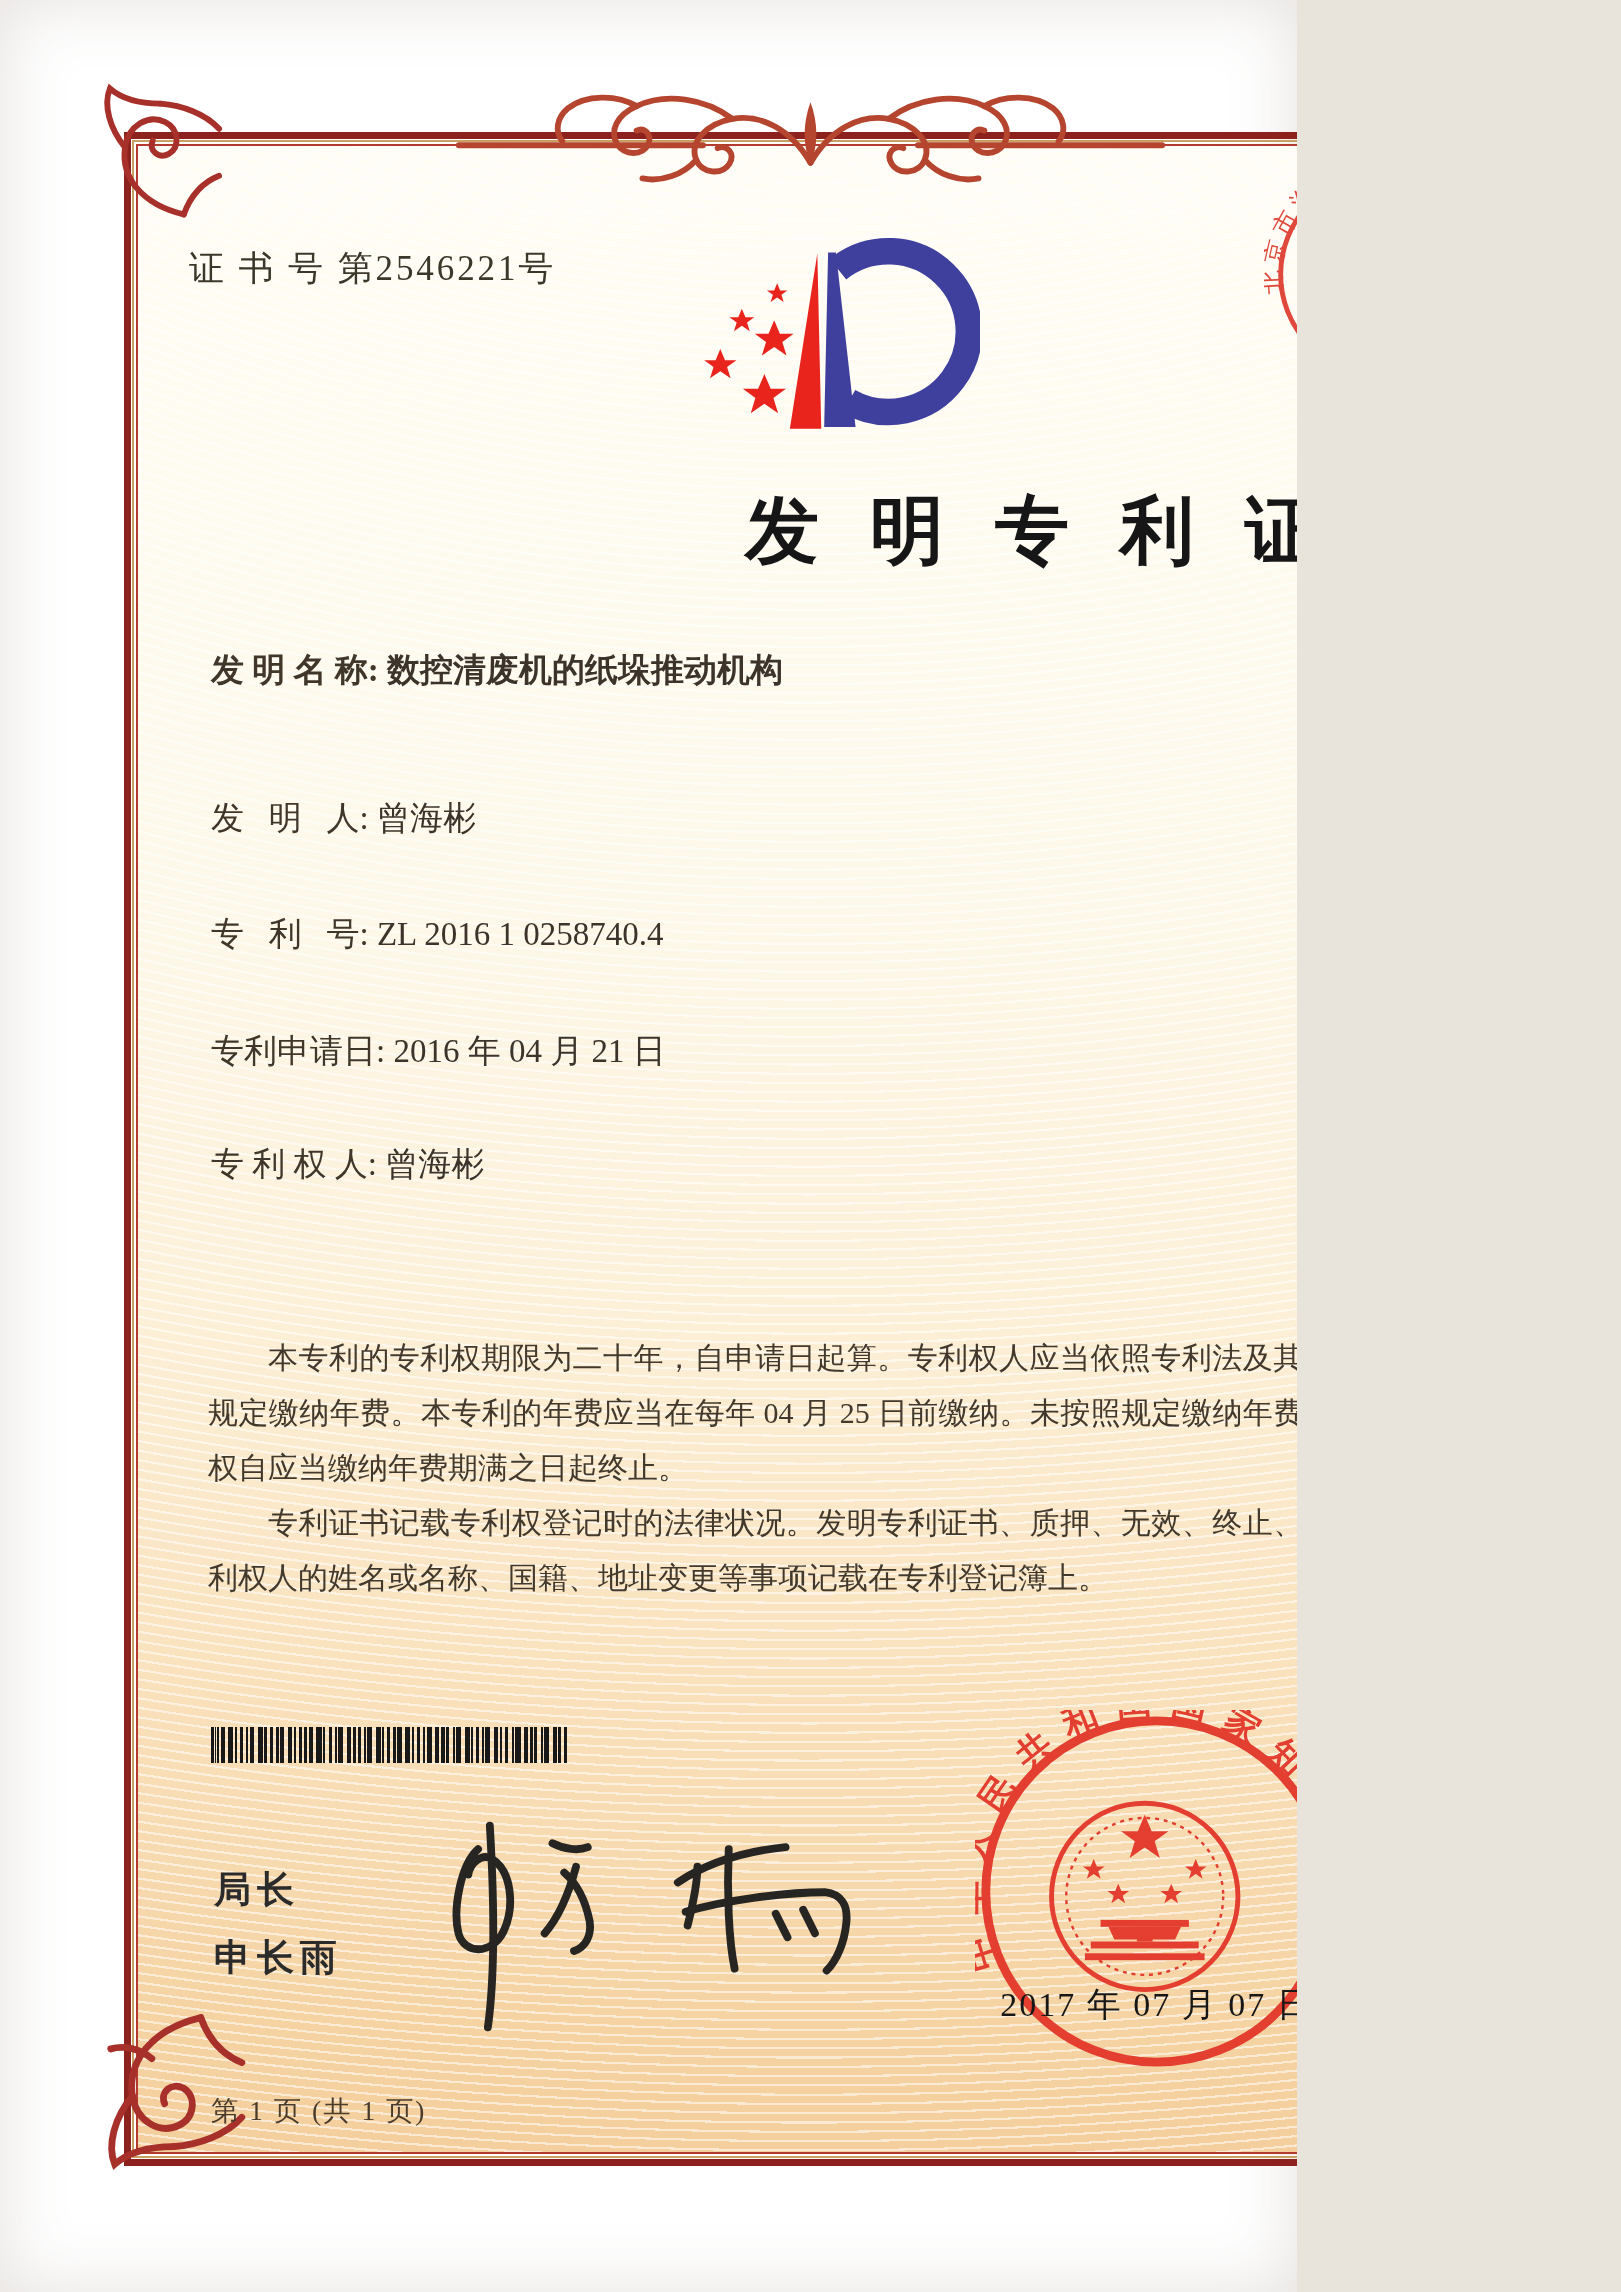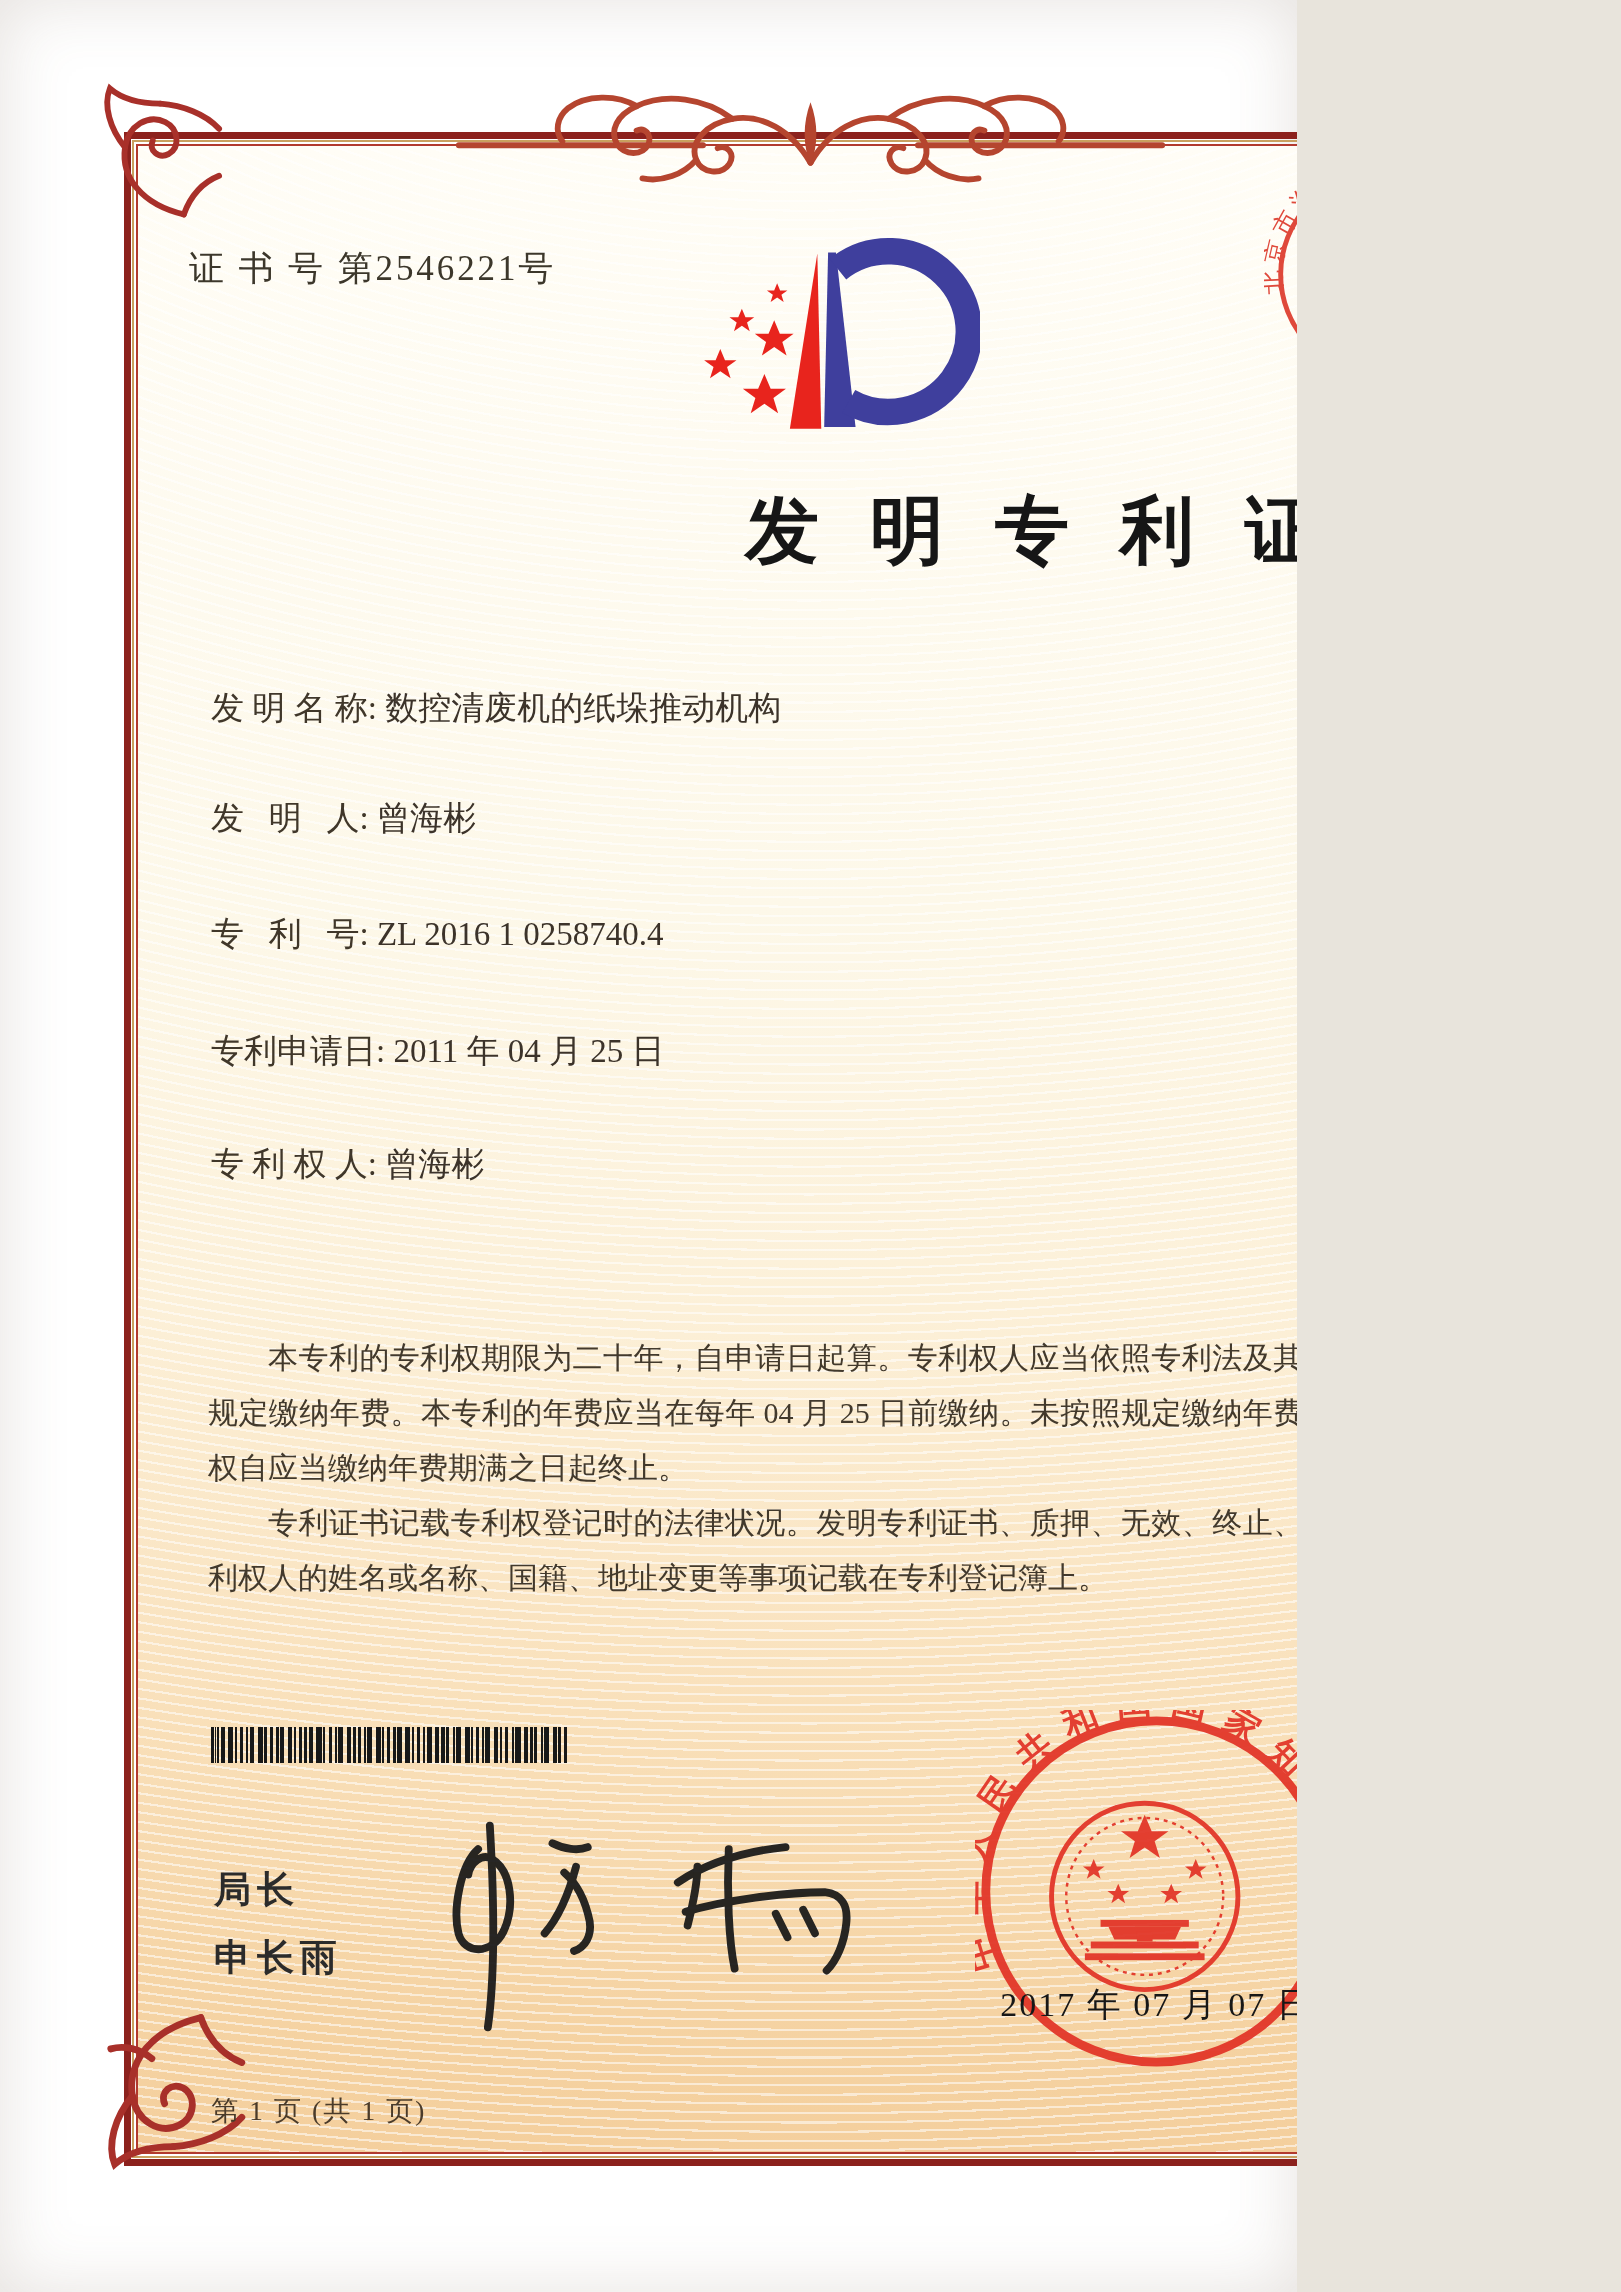--- a/index.html
+++ b/index.html
@@ -20,21 +20,21 @@
   }
   .orn{position:absolute;z-index:3;}
   
   .abs{position:absolute;z-index:4;}
   .cert-no{left:189px;top:245px;font-size:35px;color:#3c372b;white-space:pre;letter-spacing:2.9px;}
   .title{left:124px;top:482px;width:1371px;text-align:right;font-size:74px;font-weight:700;
     color:#161616;letter-spacing:51px;text-indent:51px;white-space:nowrap;}
   .field{left:211px;font-size:33px;color:#40372a;white-space:pre;}
   .field .lbl{color:#40372a;}
   .field .val{color:#3c332a;}
-  .f1{top:686px;} .f2{top:796px;} .f3{top:912px;}
+  .f1{top:648px;font-weight:bold;} .f2{top:796px;} .f3{top:912px;}
   .f4{top:1029px;} .f5{top:1142px;} .f6{top:1256px;}
   .body-text{left:208px;top:1331px;width:1217px;font-size:30px;line-height:1.83;
     color:#42392c;text-align:justify;}
   .body-text p{margin:0;text-indent:2em;}
   .barcode{left:211px;top:1727px;width:358px;height:36px;
     background-image:
       repeating-linear-gradient(90deg,#181818 0 2px,transparent 2px 5.9px),
       repeating-linear-gradient(90deg,#181818 0 2.9px,transparent 2.9px 9.8px),
       repeating-linear-gradient(90deg,transparent 0 3.9px,#181818 3.9px 4.9px,transparent 4.9px 12.7px);
   }
@@ -144,21 +144,21 @@
     </text>
     <text class="stamp-text" x="120" y="116" font-size="27" text-anchor="middle" letter-spacing="8">印 花 税</text>
     <text class="stamp-text" x="120" y="152" font-size="26" text-anchor="middle" letter-spacing="2">代扣专用章</text>
   </svg>
 
   <div class="abs title">发明专利证书</div>
 
   <div class="abs field f1"><span class="lbl">发 明 名 称: </span><span class="val">数控清废机的纸垛推动机构</span></div>
   <div class="abs field f2"><span class="lbl">发   明   人: </span><span class="val">曾海彬</span></div>
   <div class="abs field f3"><span class="lbl">专   利   号: </span><span class="val">ZL 2016 1 0258740.4</span></div>
-  <div class="abs field f4"><span class="lbl">专利申请日: </span><span class="val">2011 年 04 月 25 日</span></div>
+  <div class="abs field f4"><span class="lbl">专利申请日: </span><span class="val">2016 年 04 月 21 日</span></div>
   <div class="abs field f5"><span class="lbl">专 利 权 人: </span><span class="val">曾海彬</span></div>
 
   <div class="abs body-text">
     <p>本专利的专利权期限为二十年，自申请日起算。专利权人应当依照专利法及其实施细则规定缴纳年费。本专利的年费应当在每年 04 月 25 日前缴纳。未按照规定缴纳年费的，专利权自应当缴纳年费期满之日起终止。</p>
     <p>专利证书记载专利权登记时的法律状况。发明专利证书、质押、无效、终止、恢复和专利权人的姓名或名称、国籍、地址变更等事项记载在专利登记簿上。</p>
   </div>
 
   <div class="abs barcode"></div>
 
   <div class="abs signer-title">局长</div>

